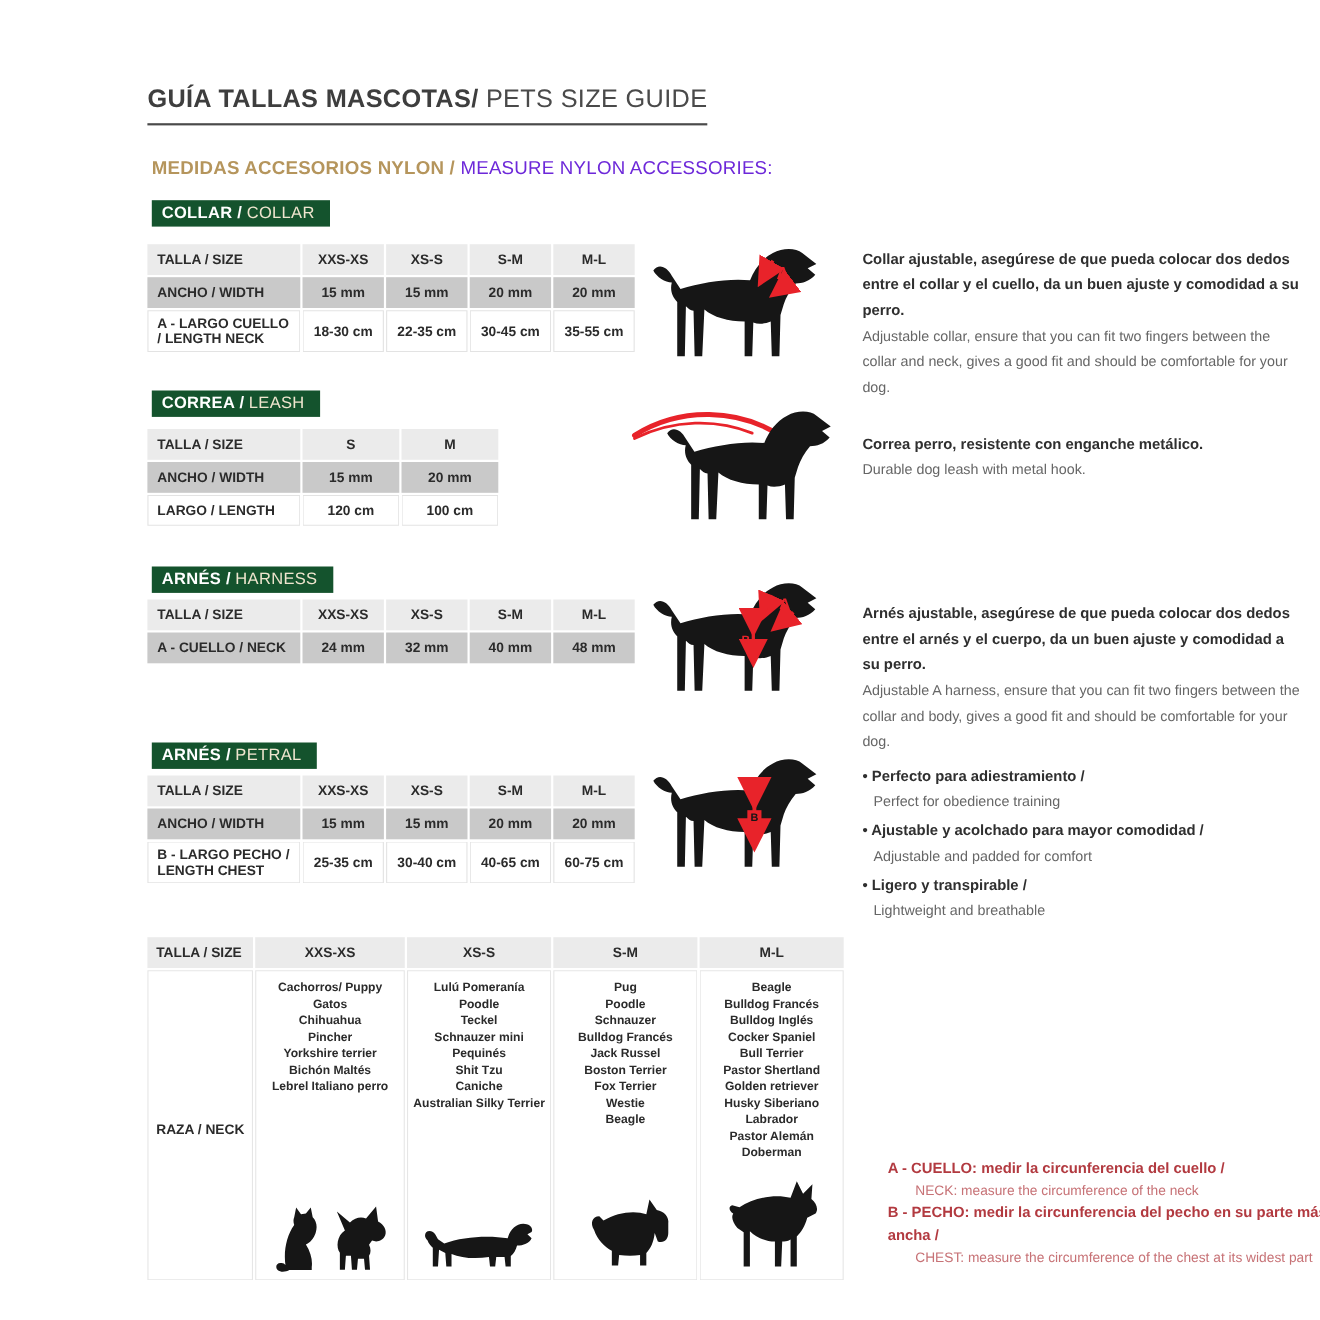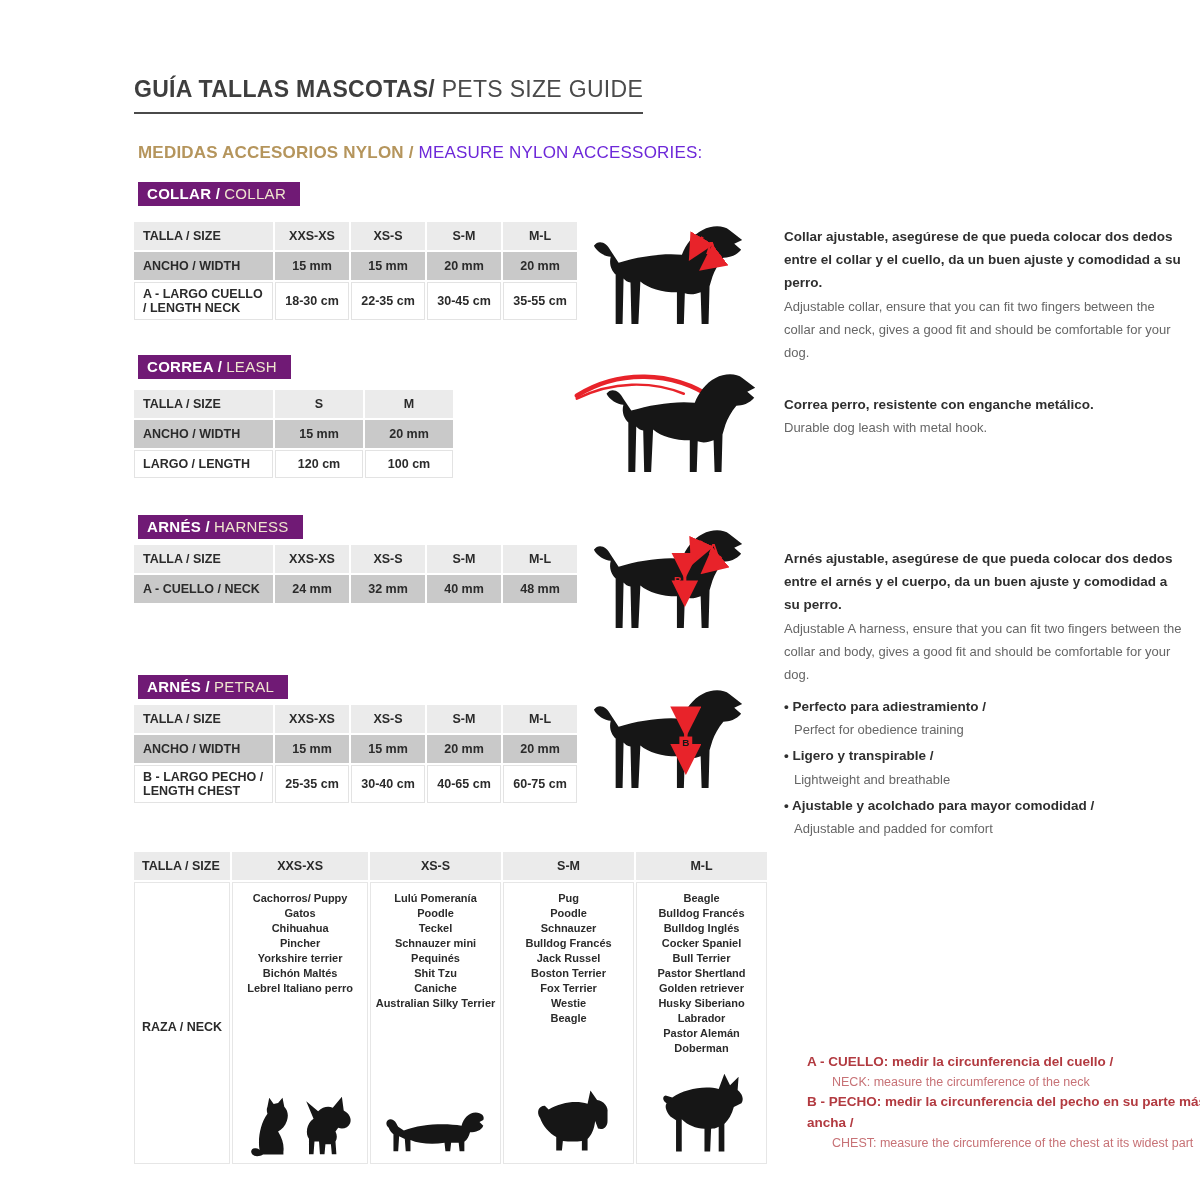--- a/index.html
+++ b/index.html
@@ -9,21 +9,21 @@
   
   .title{position:absolute;left:90px;top:76px;font-size:23px;font-weight:700;
          color:#3e3e3e;letter-spacing:.3px;border-bottom:2px solid #4a4a4a;
          padding-bottom:9px;width:max-content;}
   .title .en{font-weight:400;color:#4a4a4a;}
   .subtitle{position:absolute;left:94px;top:143px;font-size:17px;font-weight:700;
             color:#B5955C;letter-spacing:.2px;}
   .subtitle .en{font-weight:400;color:#6d28d9;}
 
   
-  .tag{position:absolute;display:inline-block;background:#701a75;color:#fff;
+  .tag{position:absolute;display:inline-block;background:#14532d;color:#fff;
        font-size:15px;font-weight:700;padding:3px 14px 4px 9px;letter-spacing:.3px;}
   .tag .en{font-weight:400;color:#EFE5CE;margin-left:4px;}
 
   
   table.sizes{position:absolute;border-collapse:separate;border-spacing:2px;}
   table.sizes td{font-size:12.5px;font-weight:700;color:#2b2b2b;text-align:center;
                  padding:5px 4px;height:18px;vertical-align:middle;}
   table.sizes td.lbl{text-align:left;padding-left:9px;width:126px;}
   table.sizes td.v4{width:66px;}
   table.sizes td.v2{width:80px;}
@@ -254,26 +254,26 @@
     <rect x="93.5" y="55" width="13" height="13" fill="#E8232A"></rect>
     <text x="100" y="65" font-size="10" font-weight="bold" fill="#161616" text-anchor="middle">B</text>
   </svg>
 
   <div class="bullets" style="top:694px;">
     <div class="bullet">
       <span class="es">Perfecto para adiestramiento /</span><br>
       <span class="en">Perfect for obedience training</span>
     </div>
     <div class="bullet">
+      <span class="es">Ajustable y acolchado para mayor comodidad /</span><br>
+      <span class="en">Adjustable and padded for comfort</span>
+    </div>
+    <div class="bullet">
       <span class="es">Ligero y transpirable /</span><br>
       <span class="en">Lightweight and breathable</span>
-    </div>
-    <div class="bullet">
-      <span class="es">Ajustable y acolchado para mayor comodidad /</span><br>
-      <span class="en">Adjustable and padded for comfort</span>
     </div>
   </div>
 
   <table class="breeds">
     <tbody>
         <tr>
       <td class="h first c1">TALLA / SIZE</td>
       <td class="h c2">XXS-XS</td>
       <td class="h c3">XS-S</td>
       <td class="h c4">S-M</td>

